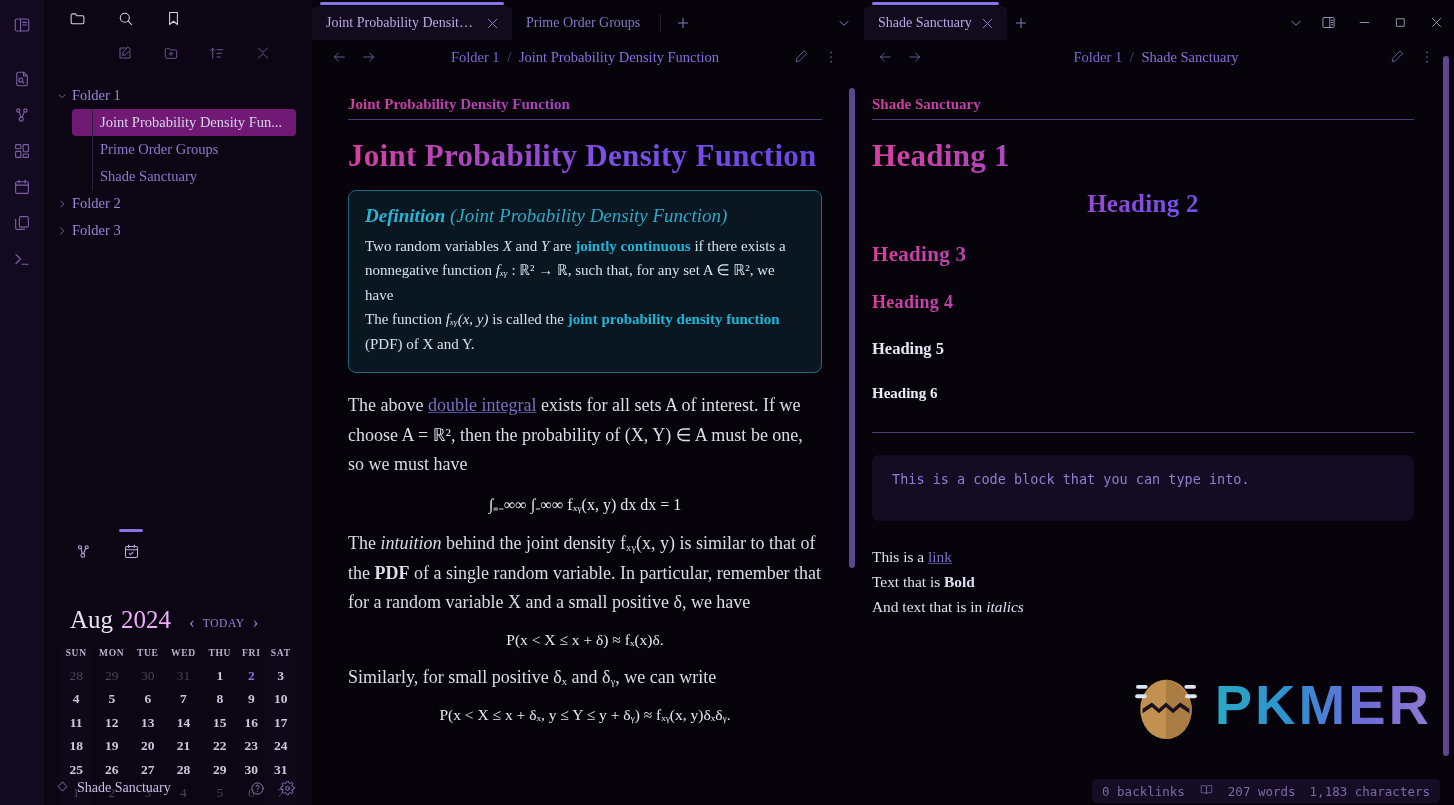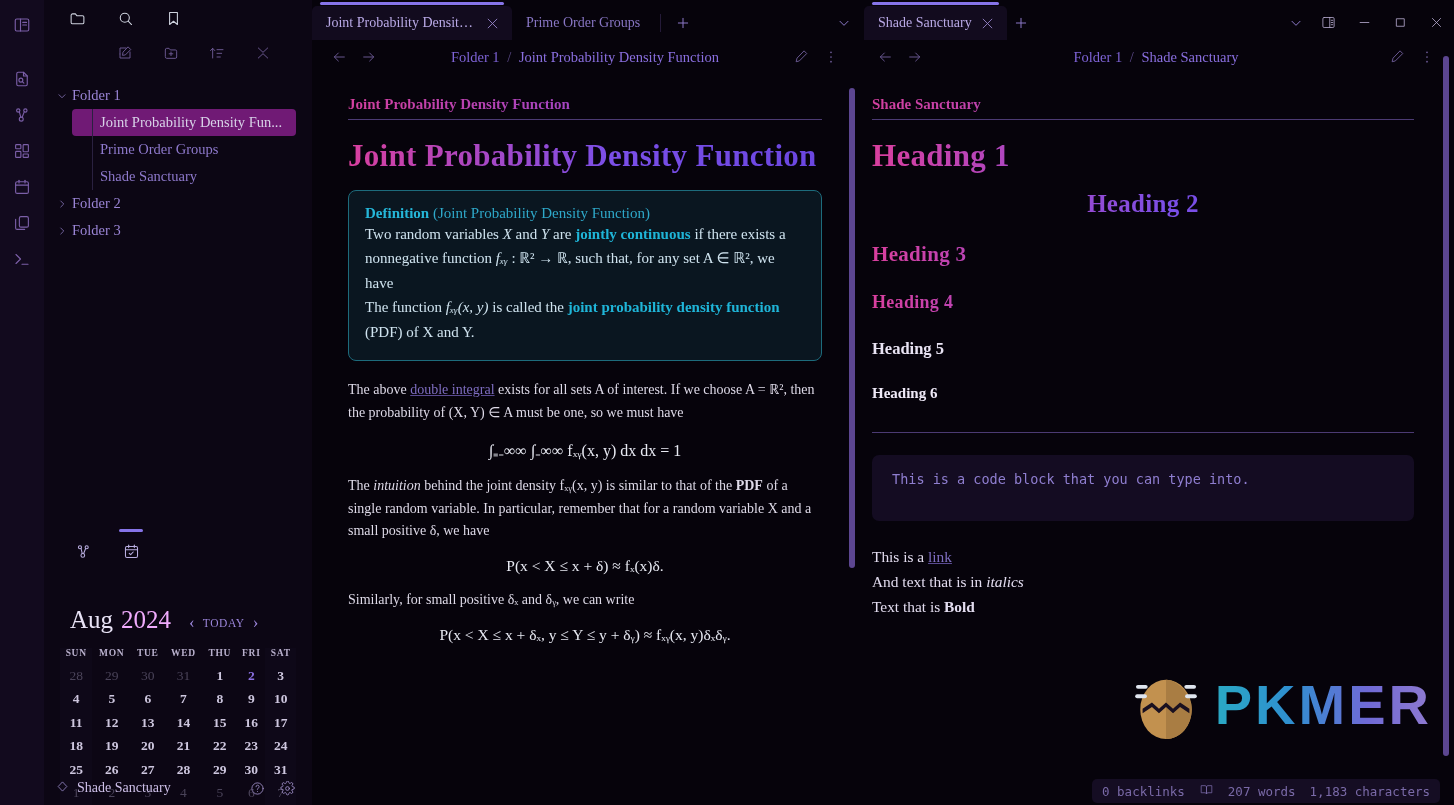--- a/index.html
+++ b/index.html
@@ -162,27 +162,27 @@
   h2.grad { font-size:25px; margin:8px 0 0 0;text-align:center; }
   h3.grad { font-size:21px; margin:24px 0 0 0; }
   h4.grad { font-size:18px; margin:25px 0 0 0; }
   h5.plain { font-size:16.5px; margin:26px 0 16px 0; color:#e9e4f4; font-weight:700;}
   h6.plain { font-size:15px; margin:26px 0 0 0; color:#efeaf8; font-weight:700;}
 
   .callout {
     border:1px solid #1d6b7c; background:#0a1620; border-radius:8px;
     padding:14px 16px 16px 16px; margin-bottom:18px;
   }
-  .callout .cohead { font-size:15px; color:#2ea8c9; }
+  .callout .cohead { font-size:19px; color:#2ea8c9; margin-bottom:7px;font-style:italic;}
   .callout .cohead b { color:#25b6d8; }
   .callout p { font-size:15px; line-height:1.63; color:#cfe3ef; }
   .callout .tealb { color:#1fb5d8; font-weight:700; }
   .math { text-align:center; color:#e7e9f2; font-size:16px; margin:14px 0; }
   .math.small { font-size:15.5px; }
-  .body-p { font-size:14px; line-height:1.63; color:#dedae8; margin:12px 0; }
+  .body-p { font-size:18px; line-height:1.63; color:#dedae8; margin:12px 0; }
   .lnk { color:#7f6ec2; text-decoration:underline; text-decoration-color:#5a4b92; }
   .em { font-style:italic; }
   .bold { font-weight:700; }
 
   .rdoc { flex:1 1 auto; overflow:hidden; padding:22px 40px 0 14px; }
   .rule { height:1px; background:#4b3a73; margin:30px 0 22px 0; }
   .codeblock {
     background:#140c22; border-radius:7px; padding:16px 20px 34px 20px;
     font-family:"DejaVu Sans Mono", monospace; font-size:13.5px; color:#8f7ed0;
     margin-bottom:24px;
@@ -677,24 +677,24 @@
         <h6 class="plain">Heading 6</h6>
 
         <div class="rule"></div>
 
         <div class="codeblock">This is a code block that you can type into.</div>
 
         <div class="rline">
           <span>This is a </span><span class="lnk">link</span>
         </div>
         <div class="rline">
+          <span>Text that is </span><b>Bold</b>
+        </div>
+        <div class="rline">
           <span>And text that is in </span><i>italics</i>
-        </div>
-        <div class="rline">
-          <span>Text that is </span><b>Bold</b>
         </div>
       </div>
 
       <div class="pkmer">
         <div class="egg">
           <svg viewBox="0 0 100 100" style="width:78px;height:78px;">
             <ellipse cx="50" cy="57" rx="33" ry="38" fill="#c2914f"></ellipse>
             <path d="M50 19 C66 19 83 40 83 57 C83 78 68 95 50 95 Z" fill="#a97d43"></path>
             <path d="M20 56 L32 48 L41 56 L50 48 L59 56 L68 48 L80 56 L80 62 L68 54 L59 62 L50 54 L41 62 L32 54 L20 62 Z" fill="#1a1020"></path>
             <g stroke="#dfe5ef" stroke-width="5" stroke-linecap="round">

